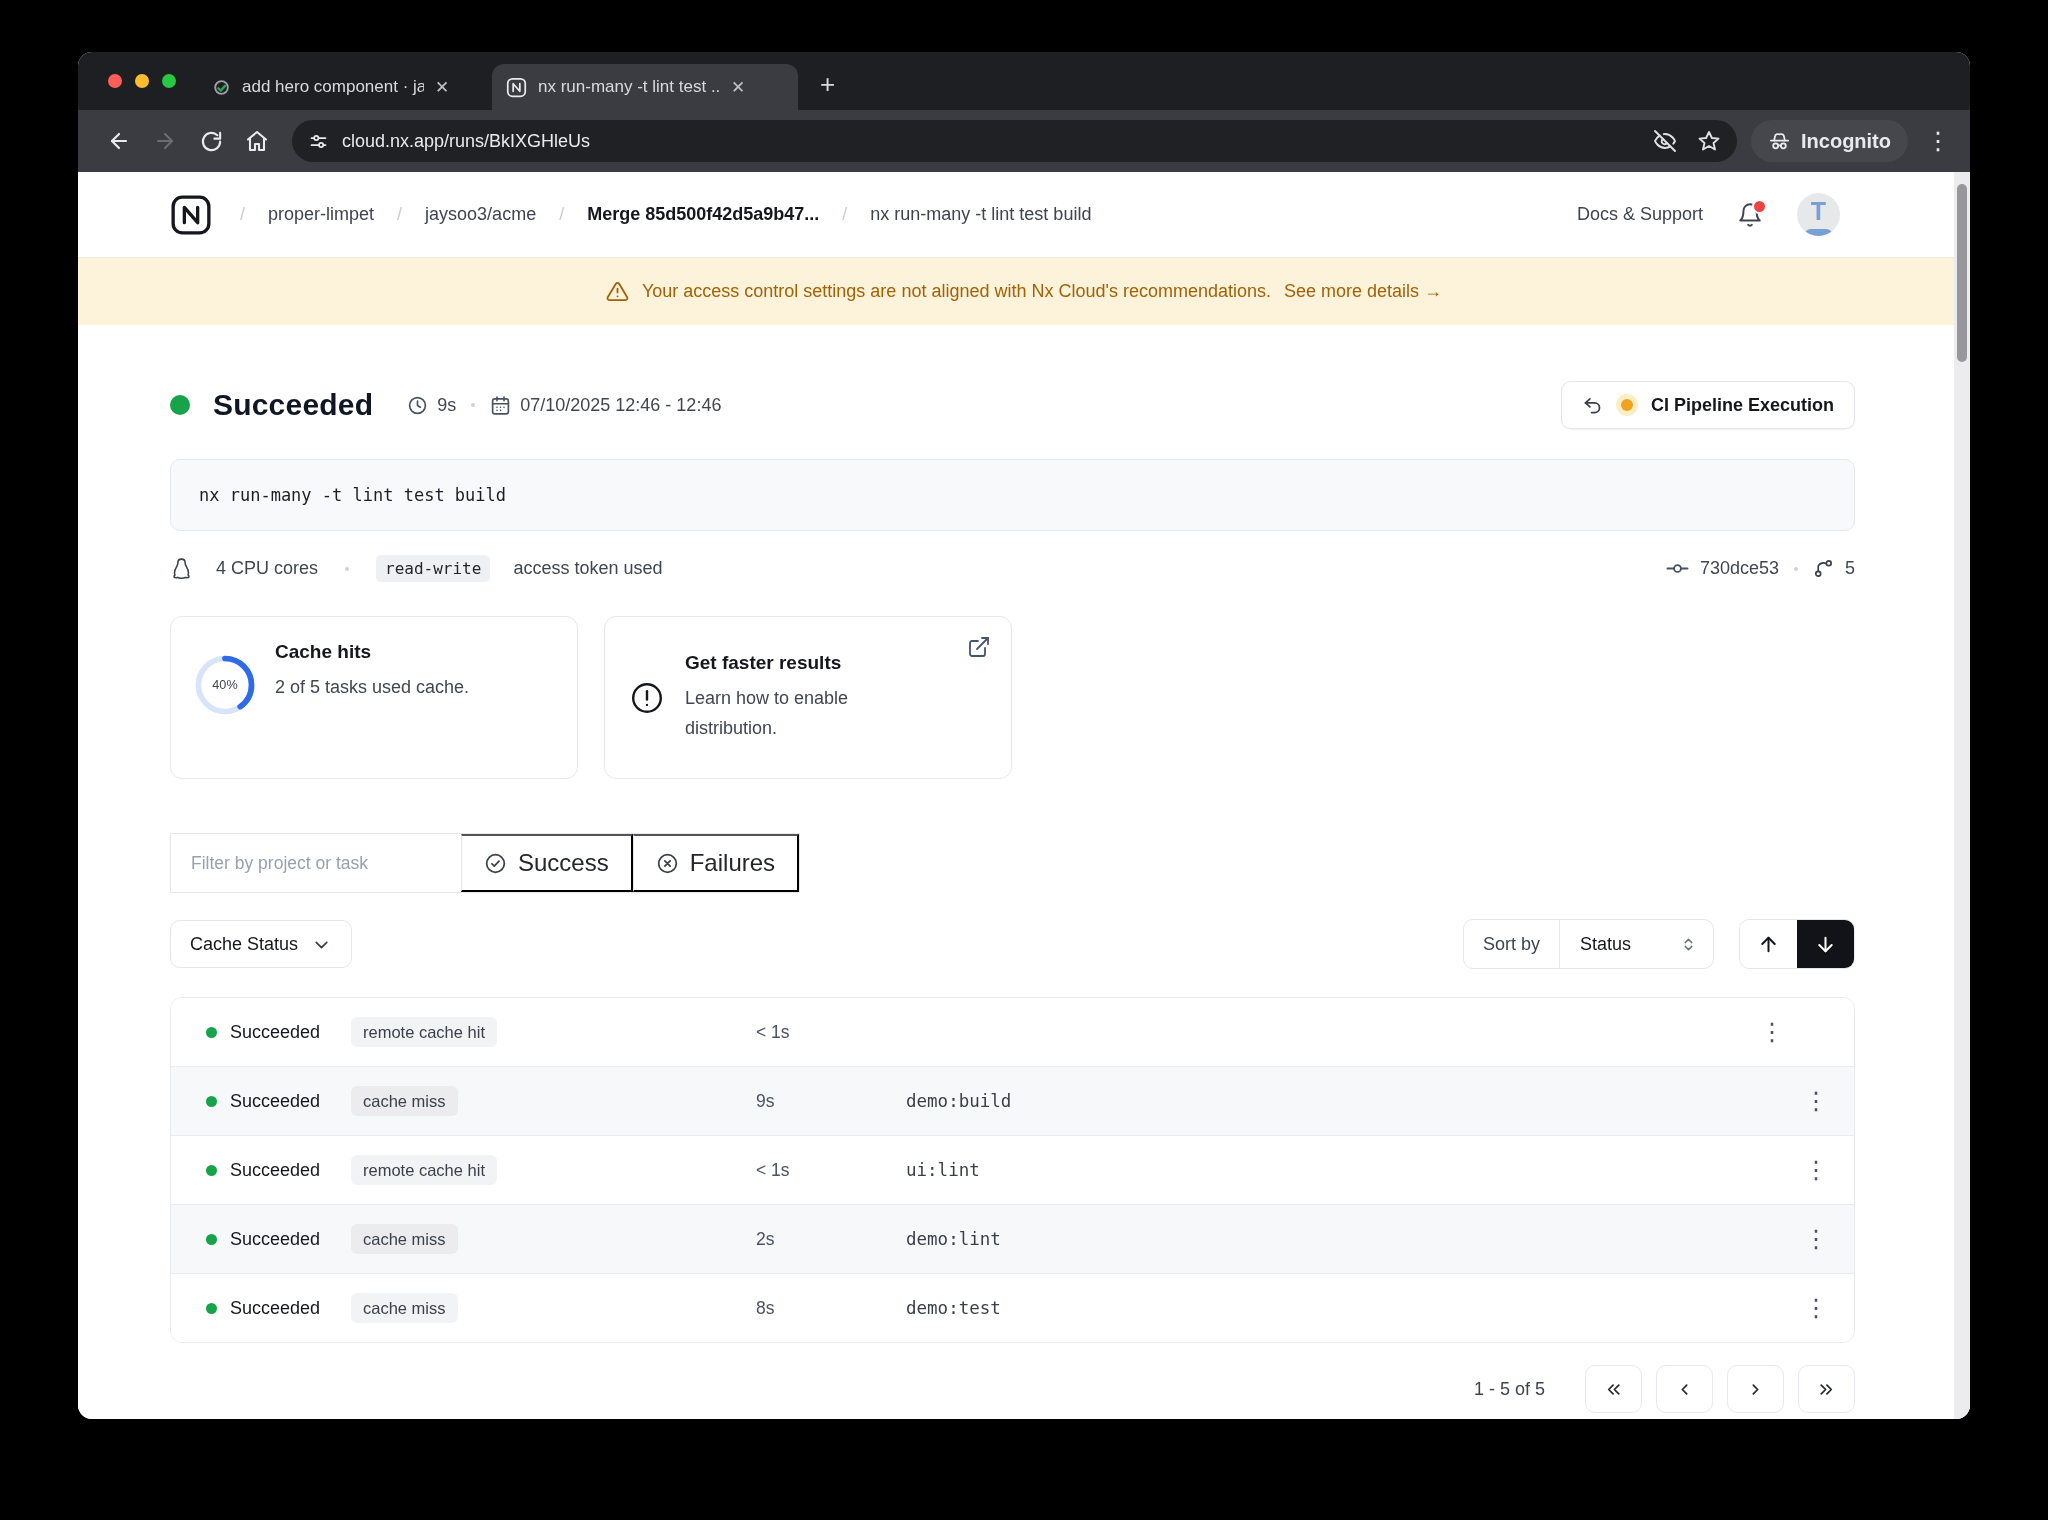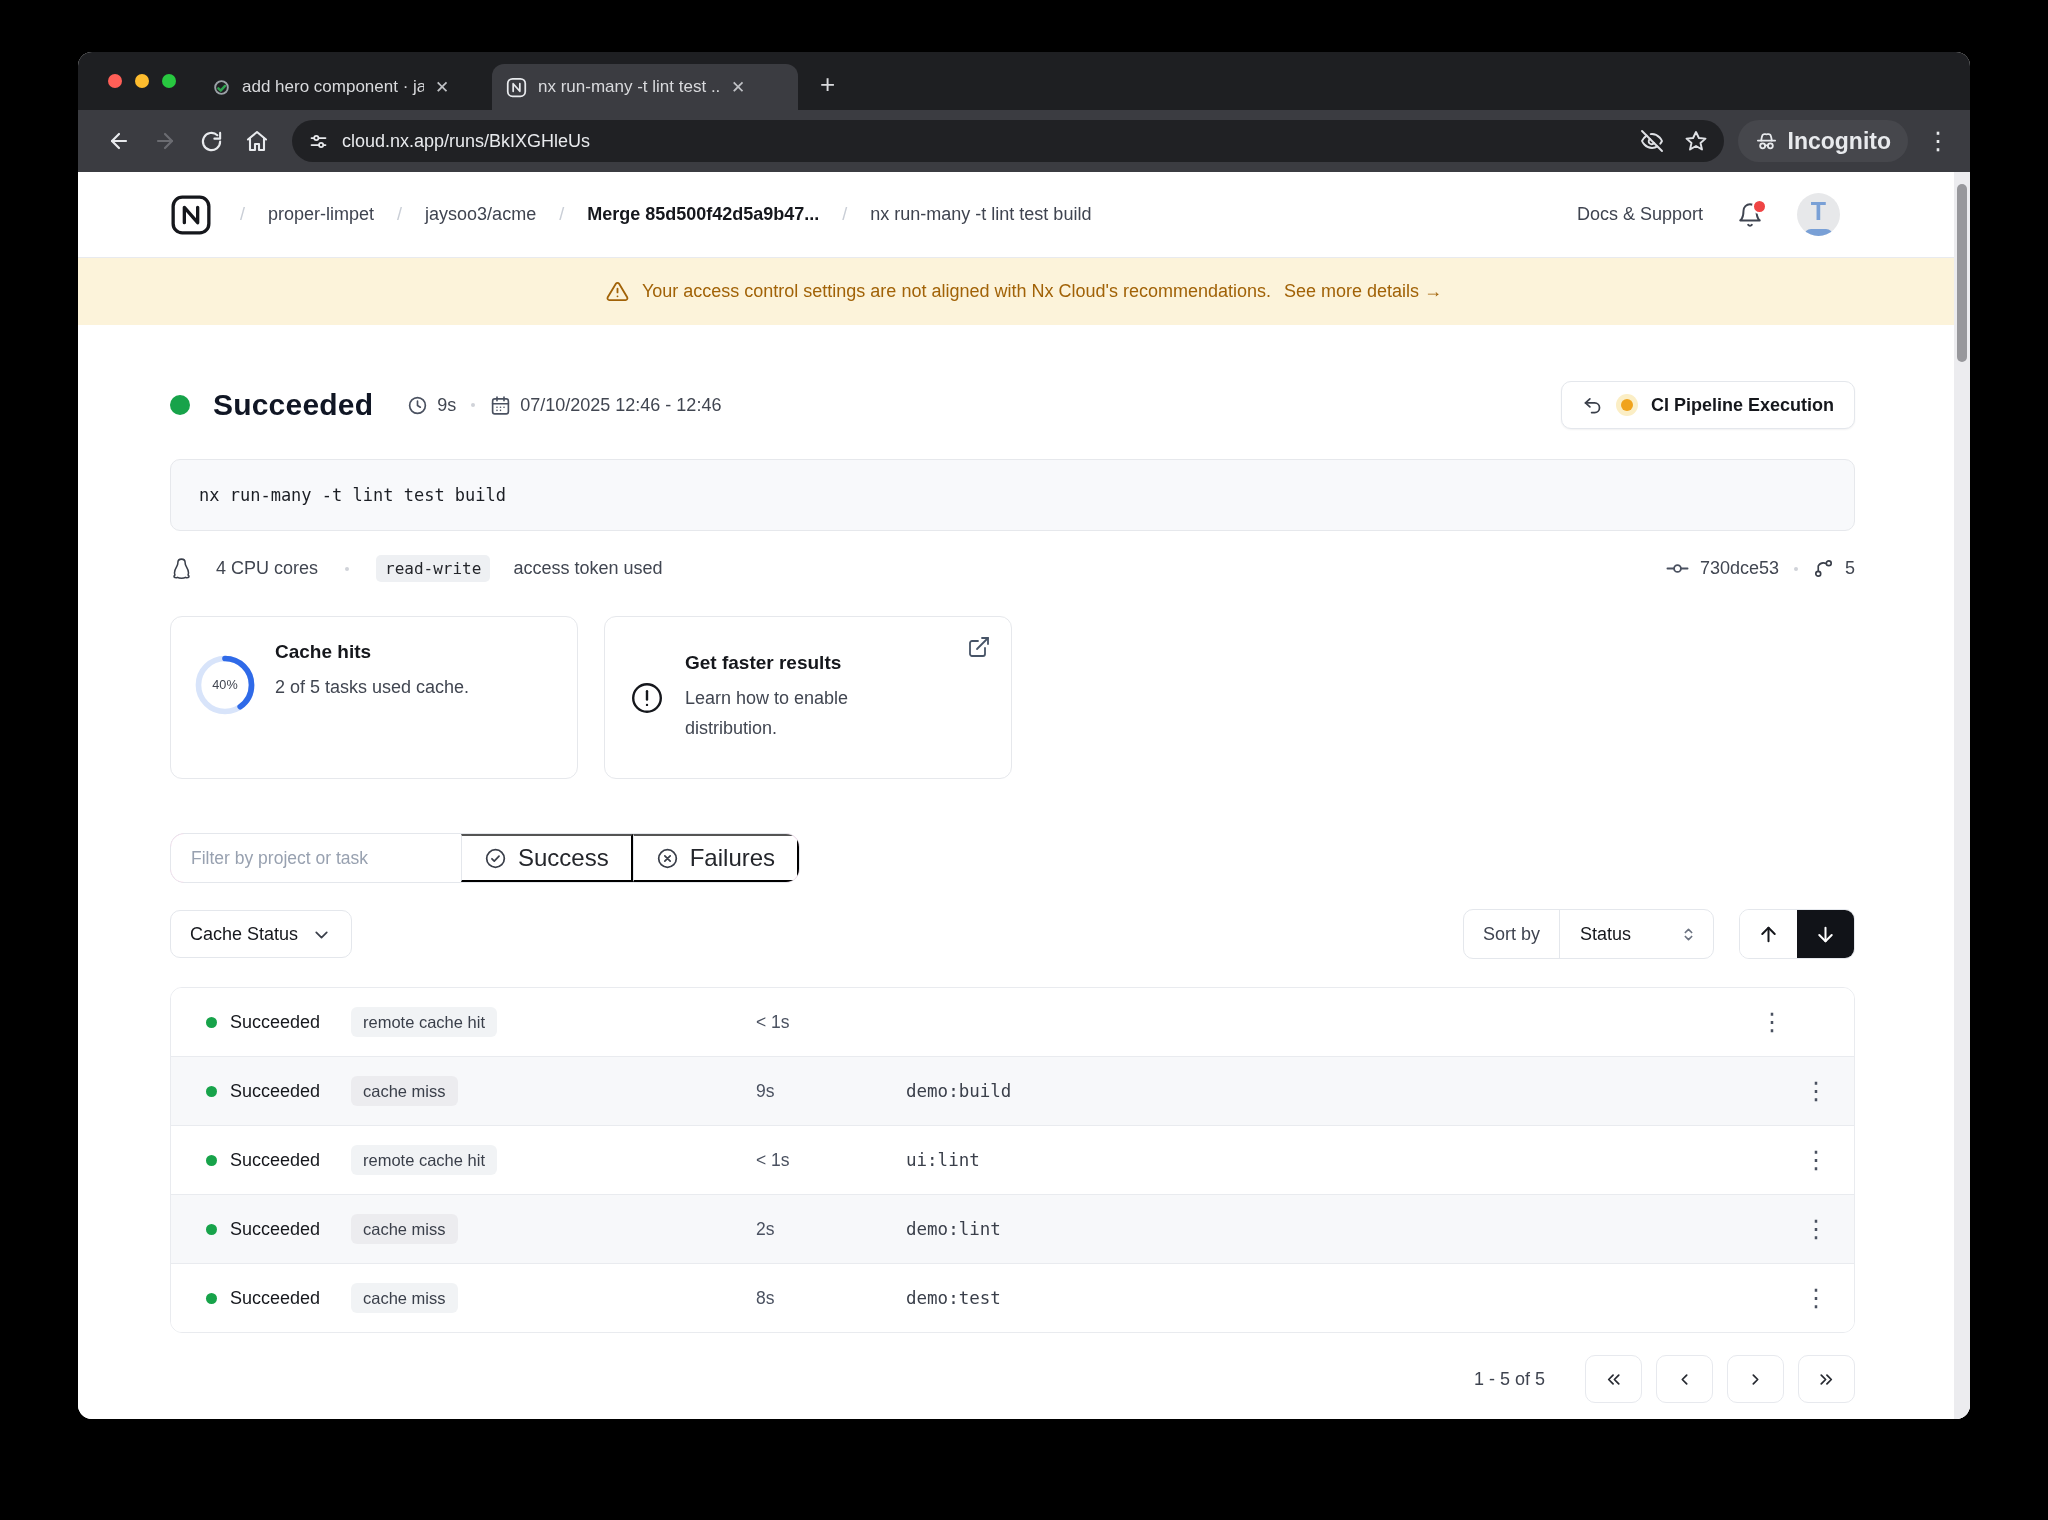--- a/index.html
+++ b/index.html
@@ -19,21 +19,21 @@
   .tab.active{background:#3b3c41;border-radius:12px 12px 0 0;width:306px;margin-left:8px}
   .tab-close{color:#c0c2c6;font-size:17px;flex:none;cursor:default}
   .newtab{color:#d9dadd;font-size:26px;margin-left:22px;margin-bottom:10px;font-weight:300}
 
   .toolbar{height:62px;background:#3b3c41;flex:none;display:flex;align-items:center;padding:0 20px;gap:4px}
   .nav-icon{width:42px;height:42px;border-radius:50%;display:flex;align-items:center;justify-content:center;color:#e8eaed;flex:none}
   .nav-icon.disabled{color:#6b6c71}
   .urlbar{flex:1;height:42px;background:#202124;border-radius:21px;display:flex;align-items:center;gap:13px;padding:0 16px;margin:0 10px;min-width:0}
   .url-text{color:#e8eaed;font-size:18px;white-space:nowrap}
   .url-right{margin-left:auto;display:flex;align-items:center;gap:20px;color:#dfe1e5}
-  .incognito{height:42px;border-radius:21px;background:#46474c;display:flex;align-items:center;gap:10px;padding:0 17px;color:#e8eaed;font-size:23px;font-weight:600;flex:none}
+  .incognito{height:42px;border-radius:21px;background:#46474c;display:flex;align-items:center;gap:10px;padding:0 17px;color:#e8eaed;font-size:20px;font-weight:600;flex:none}
   .menu-dots{color:#e8eaed;font-size:24px;margin-left:14px;letter-spacing:0;flex:none}
 
   
   .content{flex:1;background:#fff;position:relative;overflow:hidden;font-size:18px;color:#3f4450}
   .scroll-track{position:absolute;right:0;top:0;bottom:0;width:16px;background:#ececef}
   .scroll-thumb{position:absolute;right:3px;top:12px;width:10px;height:178px;border-radius:5px;background:#98989c}
 
   .site-header{height:85px;border-bottom:1px solid #e8eaee;display:flex;align-items:center;padding:0 130px 0 92px}
   .crumbs{display:flex;align-items:center;gap:23px;margin-left:28px;white-space:nowrap}
   .crumb{color:#3f4450;font-size:18px}
@@ -67,21 +67,21 @@
   .meta-right{margin-left:auto;display:flex;align-items:center;gap:11px;color:#414651}
 
   .cards{margin-top:34px;display:flex;gap:26px}
   .card{width:408px;height:163px;border:1px solid #e6e8ec;border-radius:12px;box-sizing:border-box;padding:24px;position:relative;display:flex;align-items:flex-start;gap:20px;background:#fff}
   .card.dist{align-items:center}
   .card-title{font-size:19px;font-weight:600;color:#15171c;margin-bottom:10px}
   .card-sub{font-size:18px;color:#414651;line-height:1.65;max-width:250px}
   .ring-label{font-size:7.6px;fill:#414651}
   .ext-icon{position:absolute;top:18px;right:20px;color:#475467;cursor:pointer}
 
-  .filter-group{margin-top:54px;display:inline-flex;height:50px;border:1px solid #e4e7ec;border-radius:14px;overflow:hidden;background:#f9a8d4;box-sizing:border-box}
+  .filter-group{margin-top:54px;display:inline-flex;height:60px;border:1px solid #e4e7ec;border-radius:0;overflow:hidden;background:#f9a8d4;box-sizing:border-box}
   .fg-input{width:250px;border:none;outline:none;padding:0 20px;font-size:17.5px;color:#15171c;font-family:"Liberation Sans",sans-serif}
   .fg-input::placeholder{color:#98a1b0}
   .fg-btn{display:flex;align-items:center;gap:11px;padding:16px 22px;border-left:1px solid #e4e7ec;font-size:24px;color:#24262b;background:#fff;cursor:pointer}
 
   .controls-row{margin-top:26px;display:flex;align-items:center}
   .cache-status-btn{height:48px;border:1px solid #e4e7ec;border-radius:10px;display:flex;align-items:center;gap:13px;padding:0 19px;font-size:18px;color:#15171c;background:#fff;cursor:pointer}
   .right-controls{margin-left:auto;display:flex;gap:25px}
   .sort-group{display:flex;height:48px;border:1px solid #e4e7ec;border-radius:10px;overflow:hidden;background:#fff}
   .sort-label{display:flex;align-items:center;padding:0 19px;font-size:18px;color:#3f4450}
   .sort-select{display:flex;align-items:center;gap:48px;padding:0 15px 0 20px;border-left:1px solid #e4e7ec;font-size:18px;color:#15171c;cursor:pointer}

